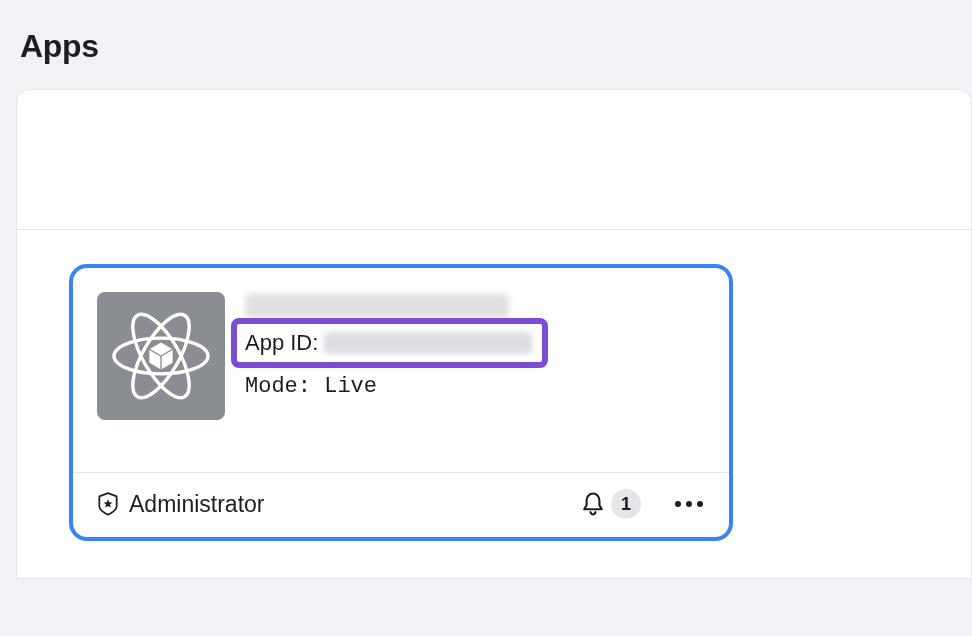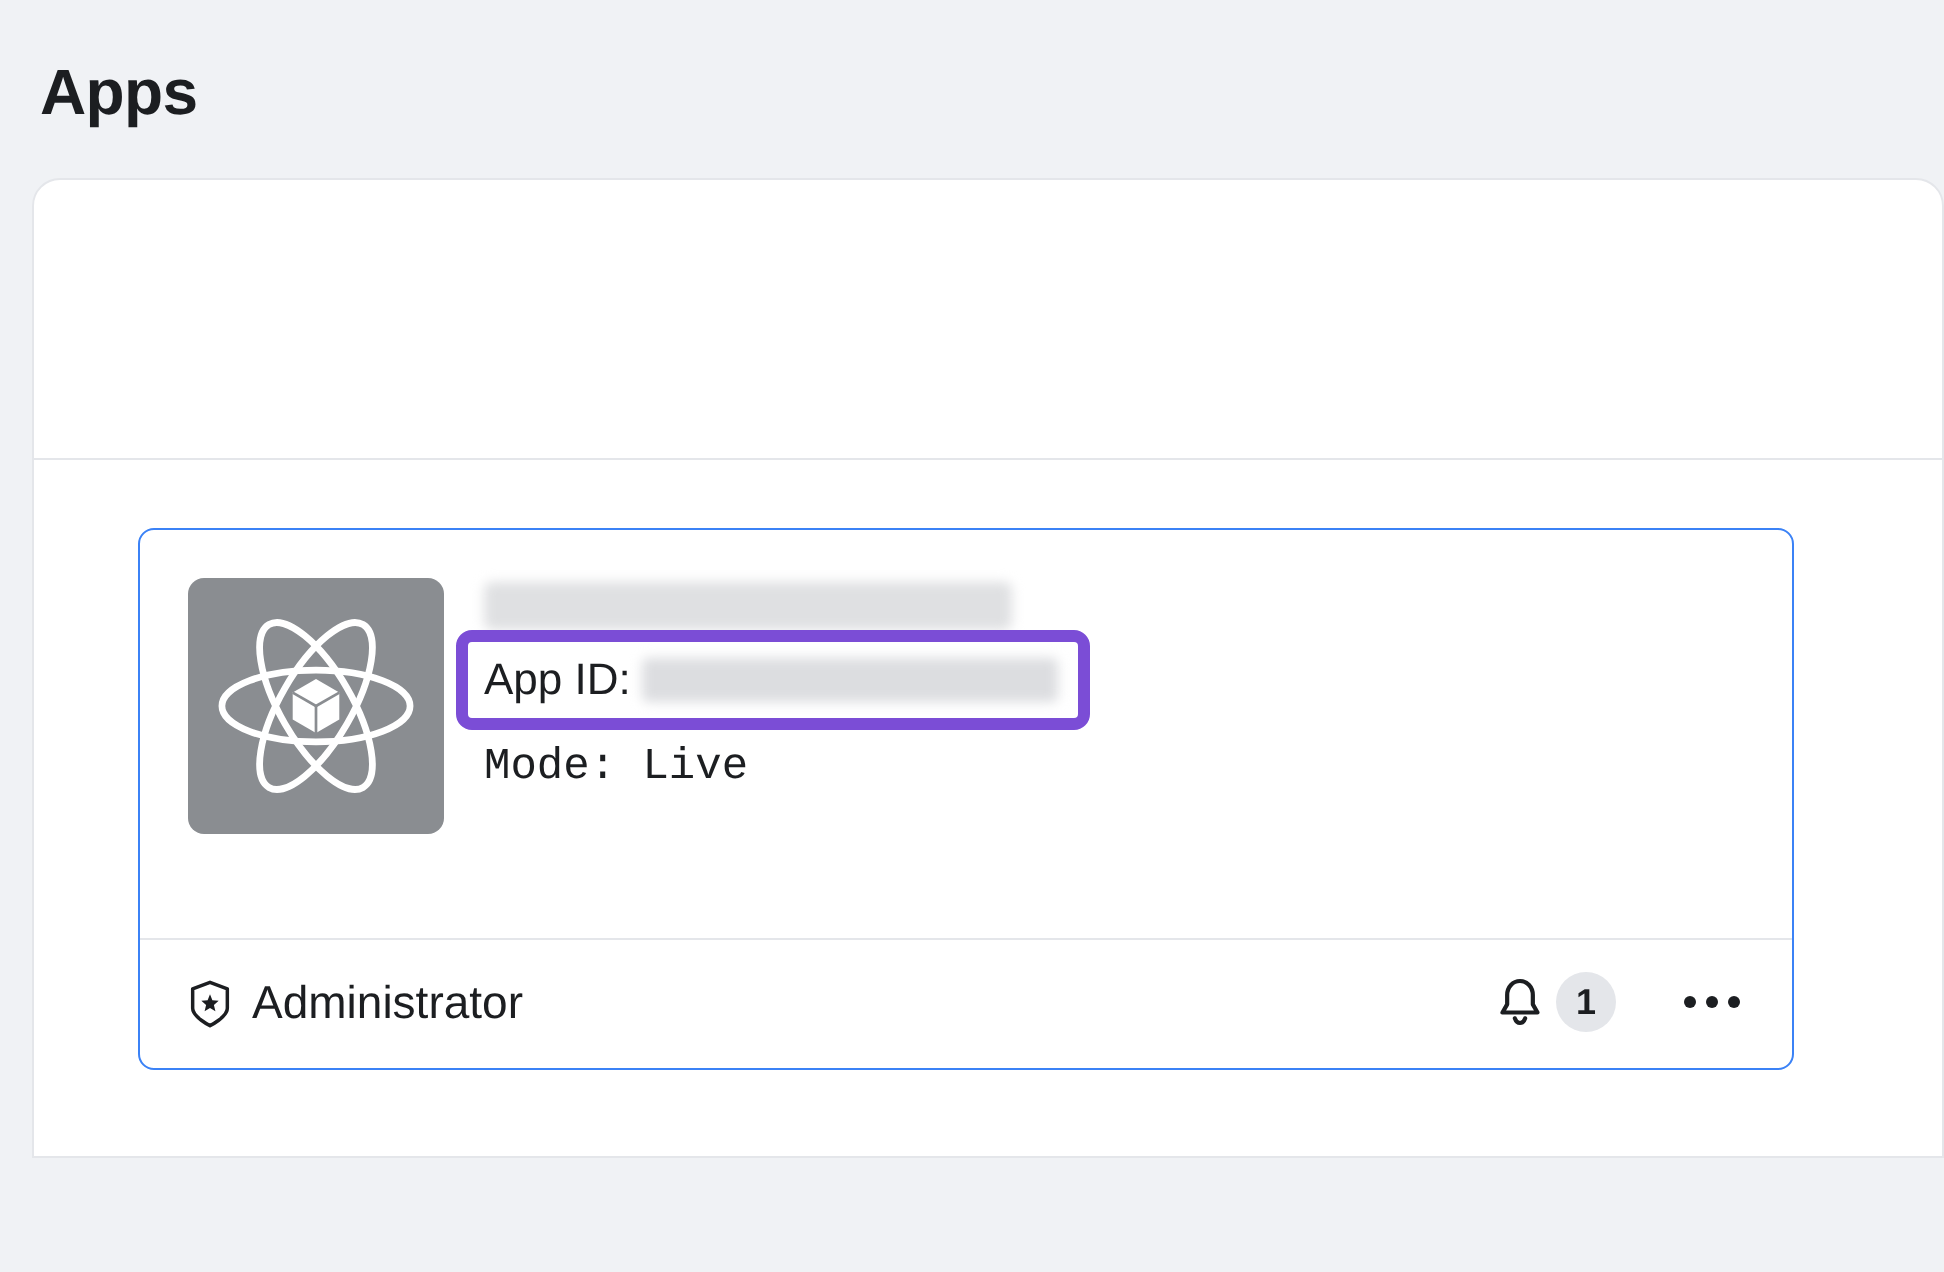--- a/index.html
+++ b/index.html
@@ -29,23 +29,23 @@
       margin-left: 16px;
       border: 1px solid #e4e6ea;
       min-height: 490px;
     }
     .panel-top {
       height: 140px;
       border-bottom: 1px solid #e4e6ea;
     }
     .app-card {
       margin: 34px 0 0 52px;
-      width: 828px;
-      border: 1px solid #3b82f6;
-      border-radius: 8px;
+      width: 664px;
+      border: 4px solid #3b82f6;
+      border-radius: 18px;
       overflow: hidden;
     }
     .app-card-body {
       display: flex;
       padding: 24px 24px 52px 24px;
       gap: 20px;
     }
     .app-icon-tile {
       width: 128px;
       height: 128px;
@@ -112,21 +112,21 @@
     }
     .app-card-footer {
       display: flex;
       align-items: center;
       justify-content: space-between;
       border-top: 1px solid #e4e6ea;
       padding: 16px 22px 18px 22px;
     }
     .role-section {
       display: flex;
-      align-items: flex-end;
+      align-items: center;
       gap: 8px;
     }
     .role-section svg {
       width: 26px;
       height: 26px;
     }
     .role-text {
       font-size: 23px;
       color: #1c1e21;
     }

